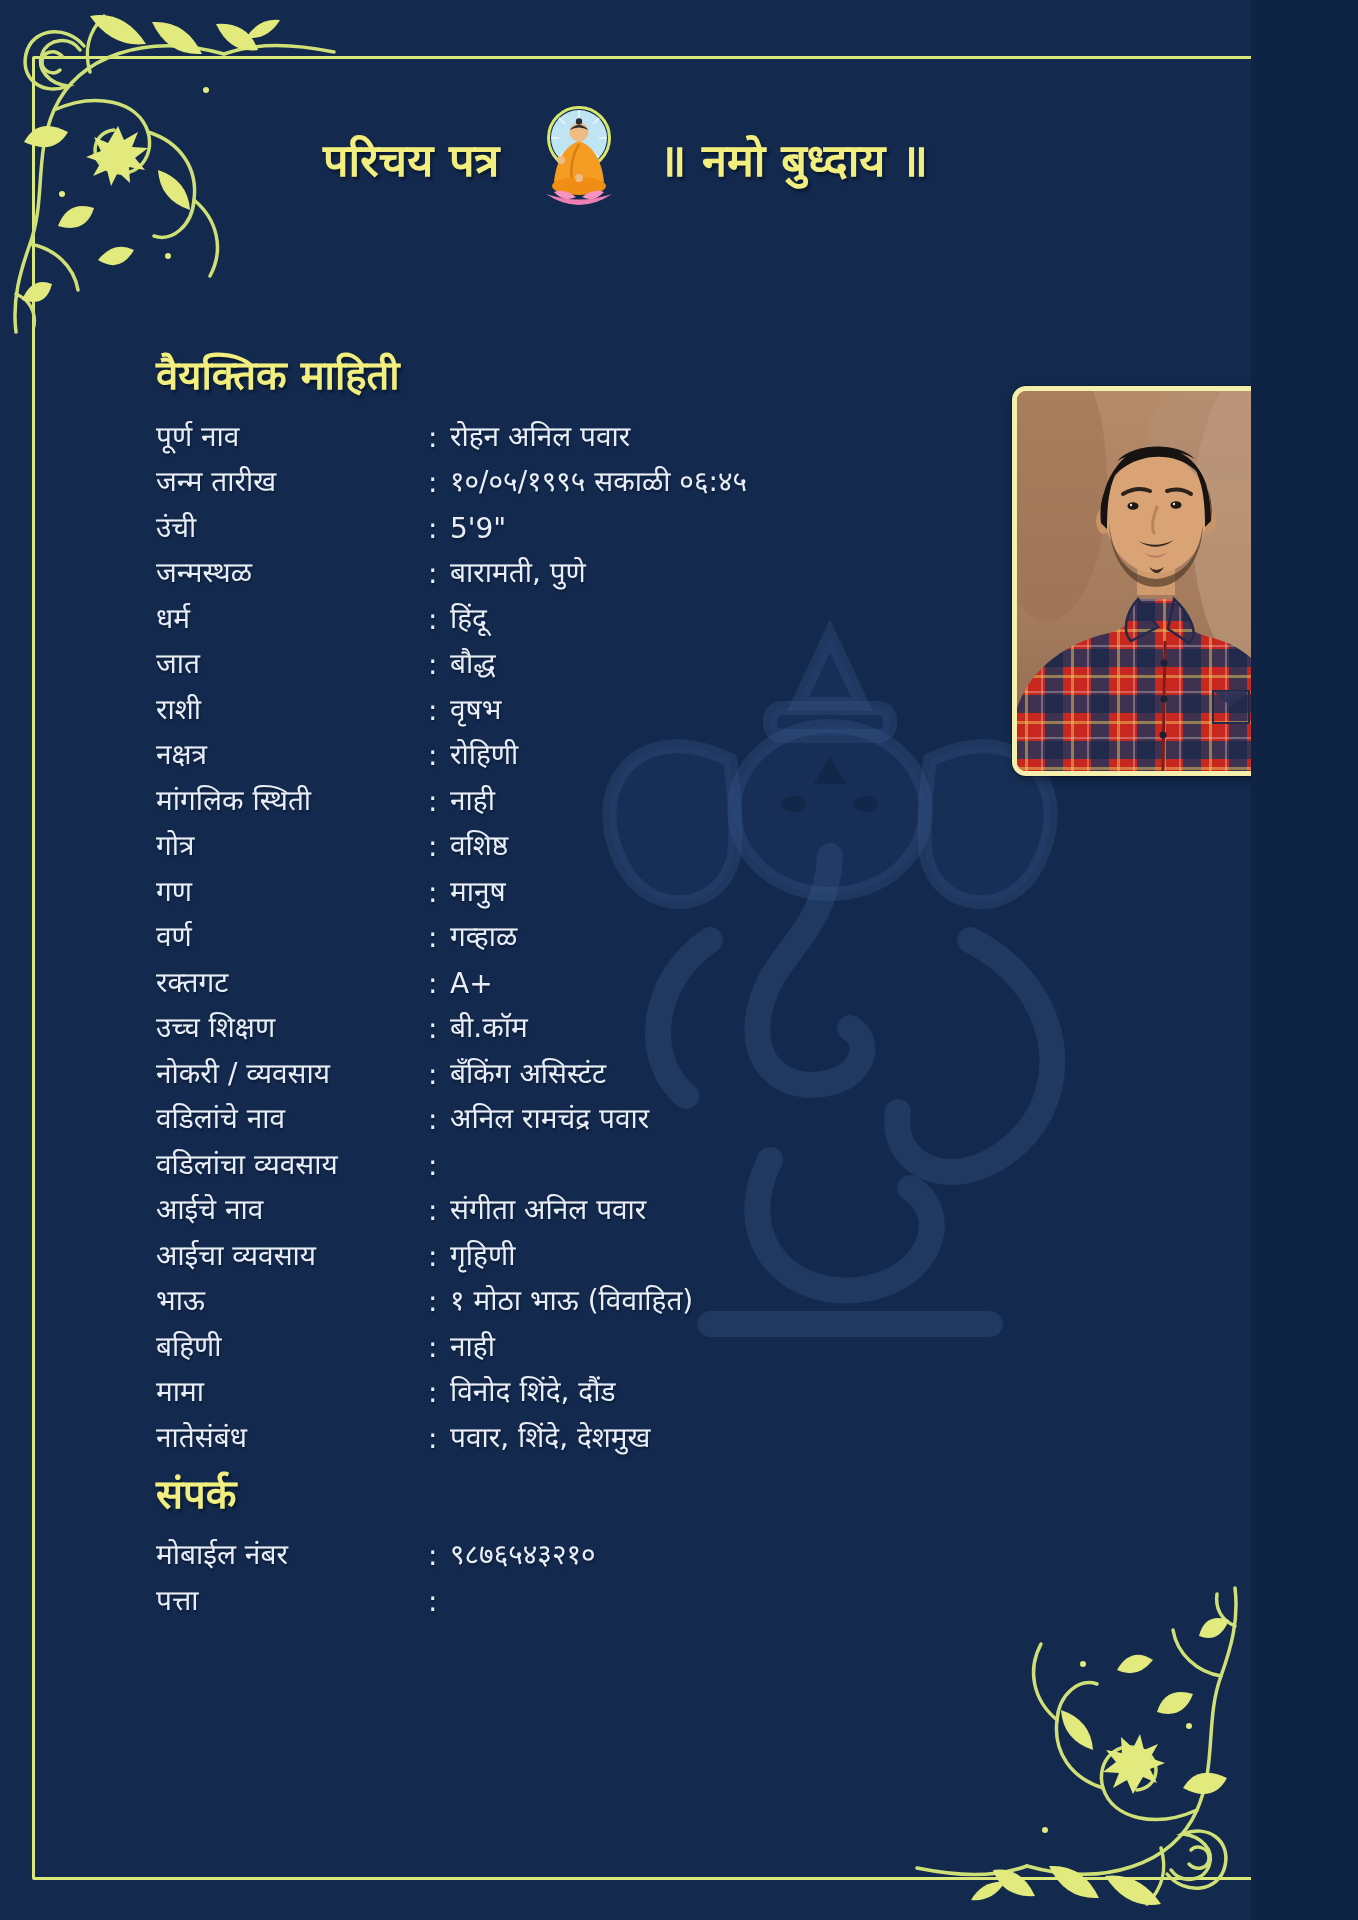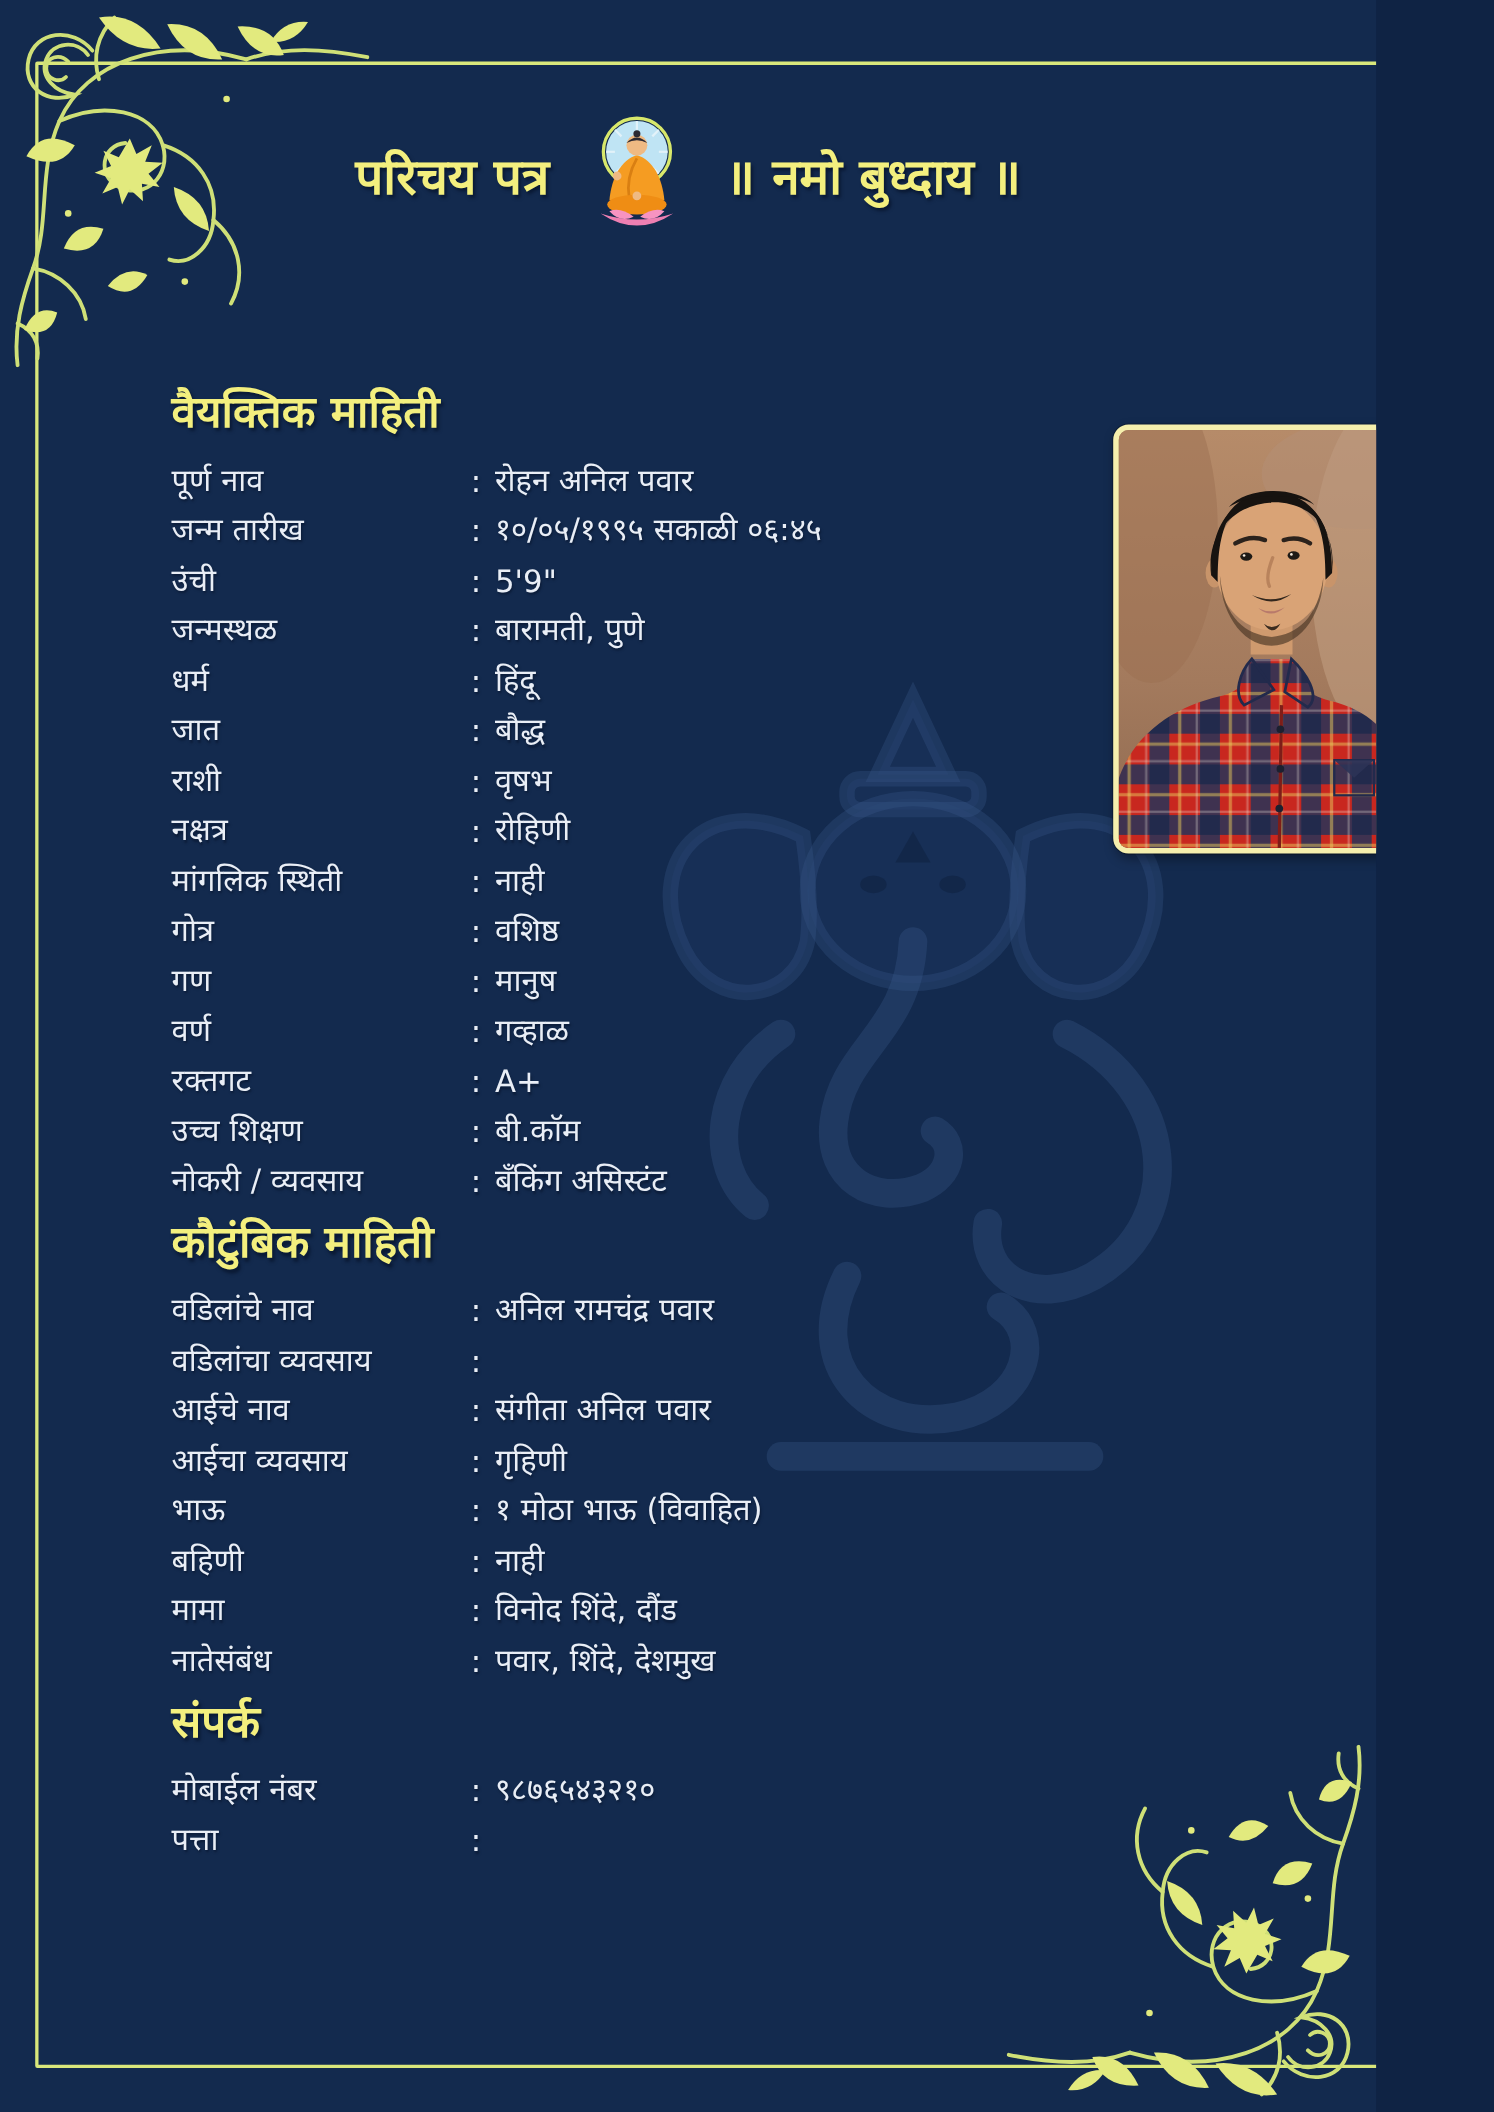--- a/index.html
+++ b/index.html
@@ -287,21 +287,20 @@
           <span class="colon">:</span>
           <span class="value">बी.कॉम</span>
         </div>
         <div class="row">
           <span class="label">नोकरी / व्यवसाय</span>
           <span class="colon">:</span>
           <span class="value">बँकिंग असिस्टंट</span>
         </div>
       </section>
       <section class="info-section">
-        <h2 class="sec-heading">कौटुंबिक माहिती</h2>
         <div class="row">
           <span class="label">वडिलांचे नाव</span>
           <span class="colon">:</span>
           <span class="value">अनिल रामचंद्र पवार</span>
         </div>
         <div class="row">
           <span class="label">वडिलांचा व्यवसाय</span>
           <span class="colon">:</span>
         </div>
         <div class="row">

